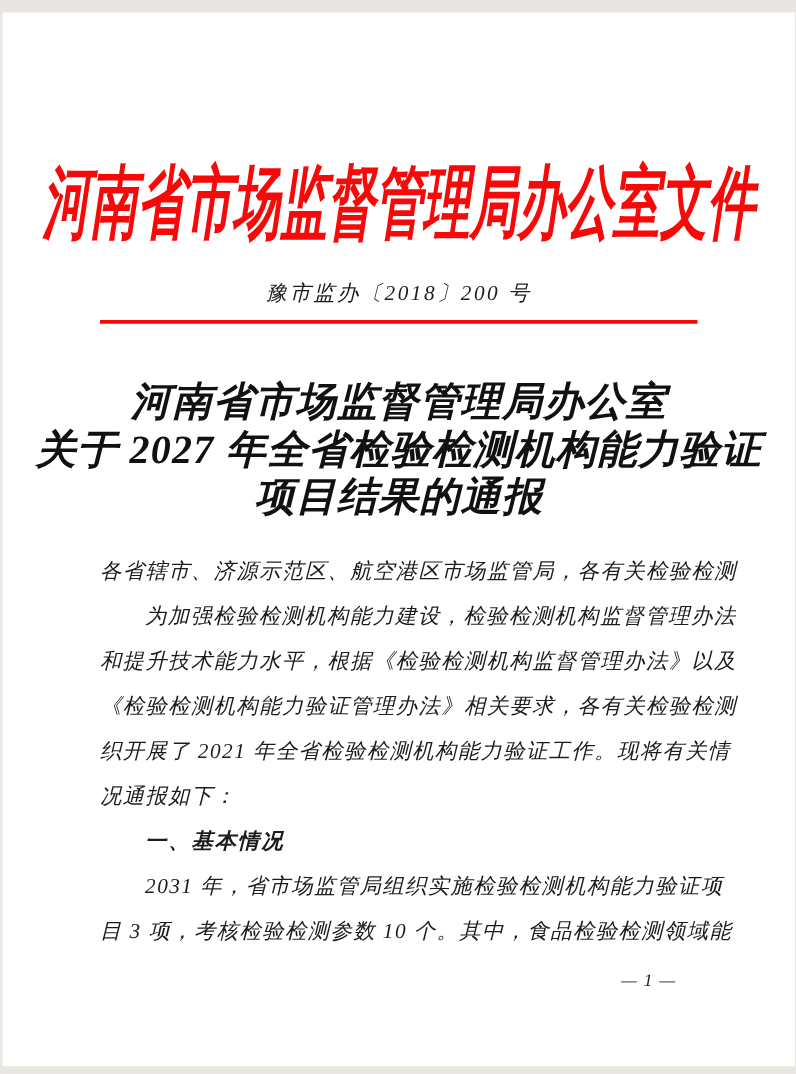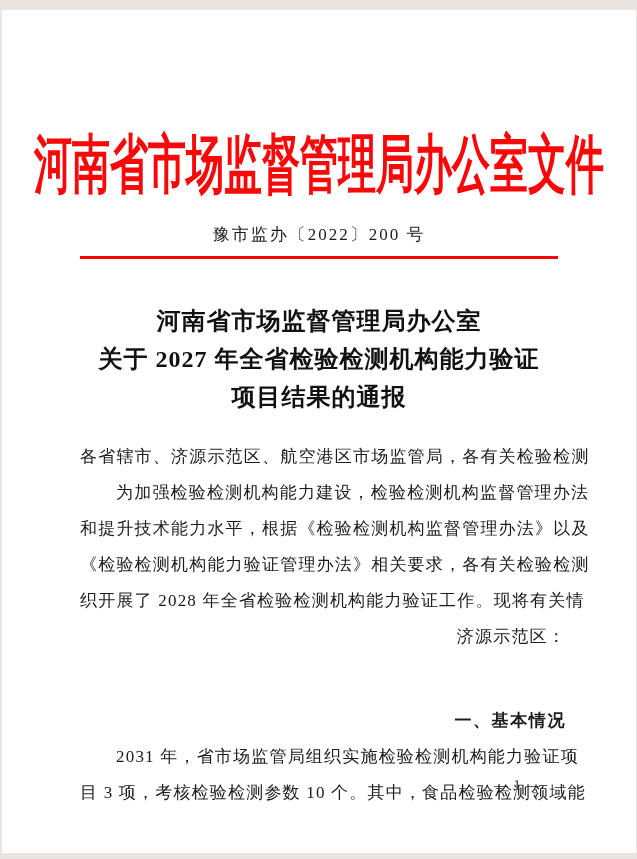--- a/index.html
+++ b/index.html
@@ -14,20 +14,21 @@
     overflow: hidden;
     font-family: "Liberation Serif", "DejaVu Serif", serif;
   }
   .page {
     position: absolute;
     left: 2px;
     top: 10px;
     width: 634px;
     height: 843px;
     background: #ffffff;
+    font-style: italic;
   }
   .red-header {
     position: absolute;
     top: 135px;
     left: 0;
     width: 100%;
     text-align: center;
     color: #f70909;
     font-weight: bold;
     font-size: 38px;
@@ -58,83 +59,81 @@
     background: #f70909;
   }
   .doc-title {
     position: absolute;
     top: 292px;
     left: 0;
     width: 100%;
     text-align: center;
     color: #111111;
     font-weight: bold;
-    font-size: 24px;
+    font-size: 32px;
     line-height: 38px;
     letter-spacing: 1px;
     white-space: nowrap;
   }
   .doc-body {
     position: absolute;
     top: 429px;
     left: 78px;
     width: 486px;
     color: #1c1c1c;
     font-size: 17px;
     line-height: 36px;
     letter-spacing: 1.2px;
-    text-align: right;
   }
   .doc-body .line {
     white-space: nowrap;
   }
   .doc-body .line.indent {
     padding-left: 36px;
   }
   .doc-body .line.heading {
     font-family: "Liberation Sans", "DejaVu Sans", sans-serif;
     font-weight: bold;
     letter-spacing: 1.6px;
-    margin-top: 48px;
   }
   .page-number {
     position: absolute;
     top: 766px;
     right: 95px;
     color: #222222;
     font-size: 14px;
     line-height: 20px;
     letter-spacing: 1px;
     white-space: nowrap;
   }
 </style>
 </head>
 <body>
 
 <div class="page">
 
   <div class="red-header">河南省市场监督管理局办公室文件</div>
 
-  <div class="doc-number">豫市监办〔2022〕200 号</div>
+  <div class="doc-number">豫市监办〔2018〕200 号</div>
 
   <div class="red-rule"></div>
 
   <div class="doc-title">
     <div class="title-line">河南省市场监督管理局办公室</div>
     <div class="title-line">关于 2027 年全省检验检测机构能力验证</div>
     <div class="title-line">项目结果的通报</div>
   </div>
 
   <div class="doc-body" id="doc-body">
       <div class="line">各省辖市、济源示范区、航空港区市场监管局，各有关检验检测</div>
       <div class="line indent">为加强检验检测机构能力建设，检验检测机构监督管理办法</div>
       <div class="line">和提升技术能力水平，根据《检验检测机构监督管理办法》以及</div>
       <div class="line">《检验检测机构能力验证管理办法》相关要求，各有关检验检测</div>
-      <div class="line">织开展了 2028 年全省检验检测机构能力验证工作。现将有关情</div>
-      <div class="line">济源示范区：</div>
+      <div class="line">织开展了 2021 年全省检验检测机构能力验证工作。现将有关情</div>
+      <div class="line">况通报如下：</div>
       <div class="line indent heading">一、基本情况</div>
       <div class="line indent">2031 年，省市场监管局组织实施检验检测机构能力验证项</div>
       <div class="line">目 3 项，考核检验检测参数 10 个。其中，食品检验检测领域能</div>
     </div>
 
   <div class="page-number">— 1 —</div>
 
 </div>
 
 </body></html>

